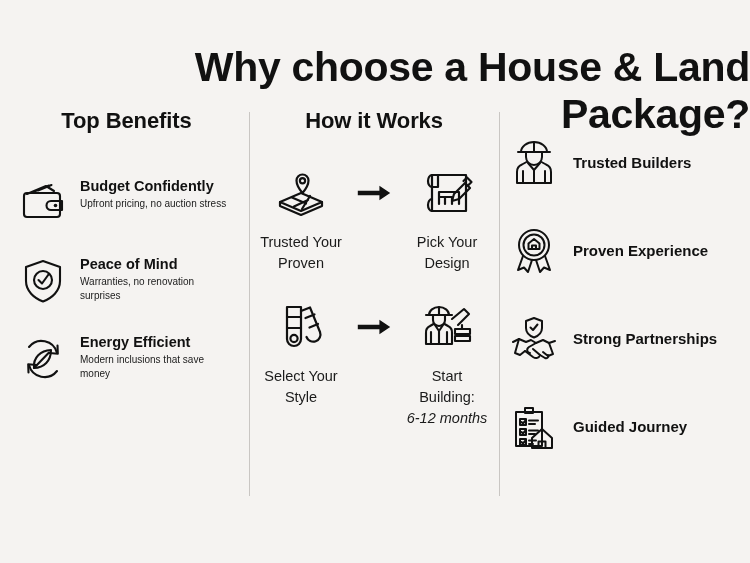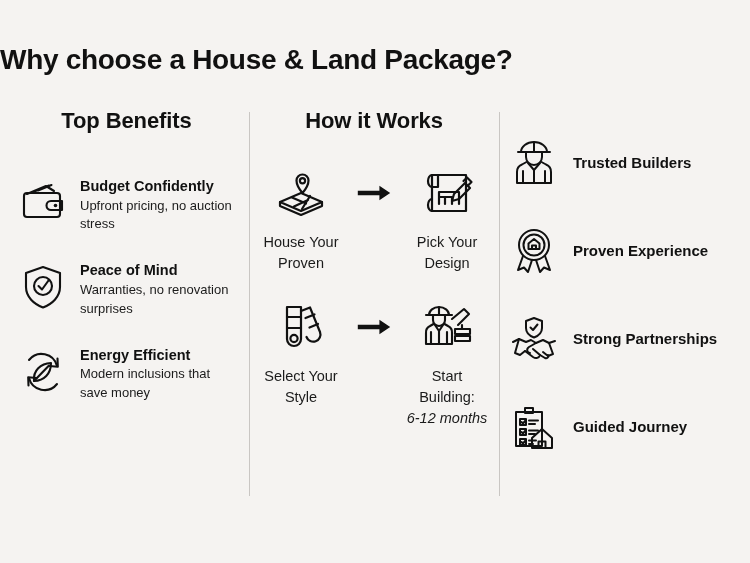--- a/index.html
+++ b/index.html
@@ -19,22 +19,22 @@
     width: 750px;
     height: 563px;
   }
 
   
   .title {
     position: absolute;
     left: 0;
     top: 44px;
     width: 750px;
-    text-align: left;
-    font-size: 28px;
+    text-align: right;
+    font-size: 41px;
     font-weight: bold;
     letter-spacing: -0.3px;
     color: #111111;
   }
 
   
   .columns {
     position: absolute;
     left: 0;
     top: 108px;
@@ -92,21 +92,21 @@
   .benefit .txt {
     padding-top: 1px;
   }
   .benefit .b-title {
     font-size: 14.5px;
     font-weight: bold;
     color: #111111;
     line-height: 1.35;
   }
   .benefit .b-desc {
-    font-size: 13px;
+    font-size: 10px;
     font-weight: normal;
     color: #1b1b1b;
     line-height: 1.45;
     max-width: 160px;
   }
 
   
   .steps {
     margin-top: 30px;
     display: flex;
@@ -248,21 +248,21 @@
           <div class="step">
             <span class="ico">
               <svg viewBox="0 0 58 58" width="58" height="58" fill="none" stroke="#111" stroke-width="2.2" stroke-linecap="round" stroke-linejoin="round">
                 <path d="M29 29 L50 38 L29 47 L8 38 Z"></path>
                 <path d="M8 38 L8 42 L29 51 L50 42 L50 38"></path>
                 <path d="M20 33.5 L34 39.5 M38 32 L30 45 M22 42.5 L36 36"></path>
                 <path d="M24.5 16.5 A6 6 0 0 1 36.5 16.5 C36.5 22 30.5 29 30.5 29 C30.5 29 24.5 22 24.5 16.5 Z"></path>
                 <circle cx="30.5" cy="16.8" r="2.6"></circle>
               </svg>
             </span>
-            <div class="s-label">House Your</div>
+            <div class="s-label">Trusted Your</div>
             <div class="s-label">Proven</div>
           </div>
 
           <div class="arrow">
             <svg viewBox="0 0 40 24" width="36" height="22" fill="#111">
               <path d="M2 9.5 H26 V4 L38 12 L26 20 V14.5 H2 Z"></path>
             </svg>
           </div>
 
           <div class="step">

